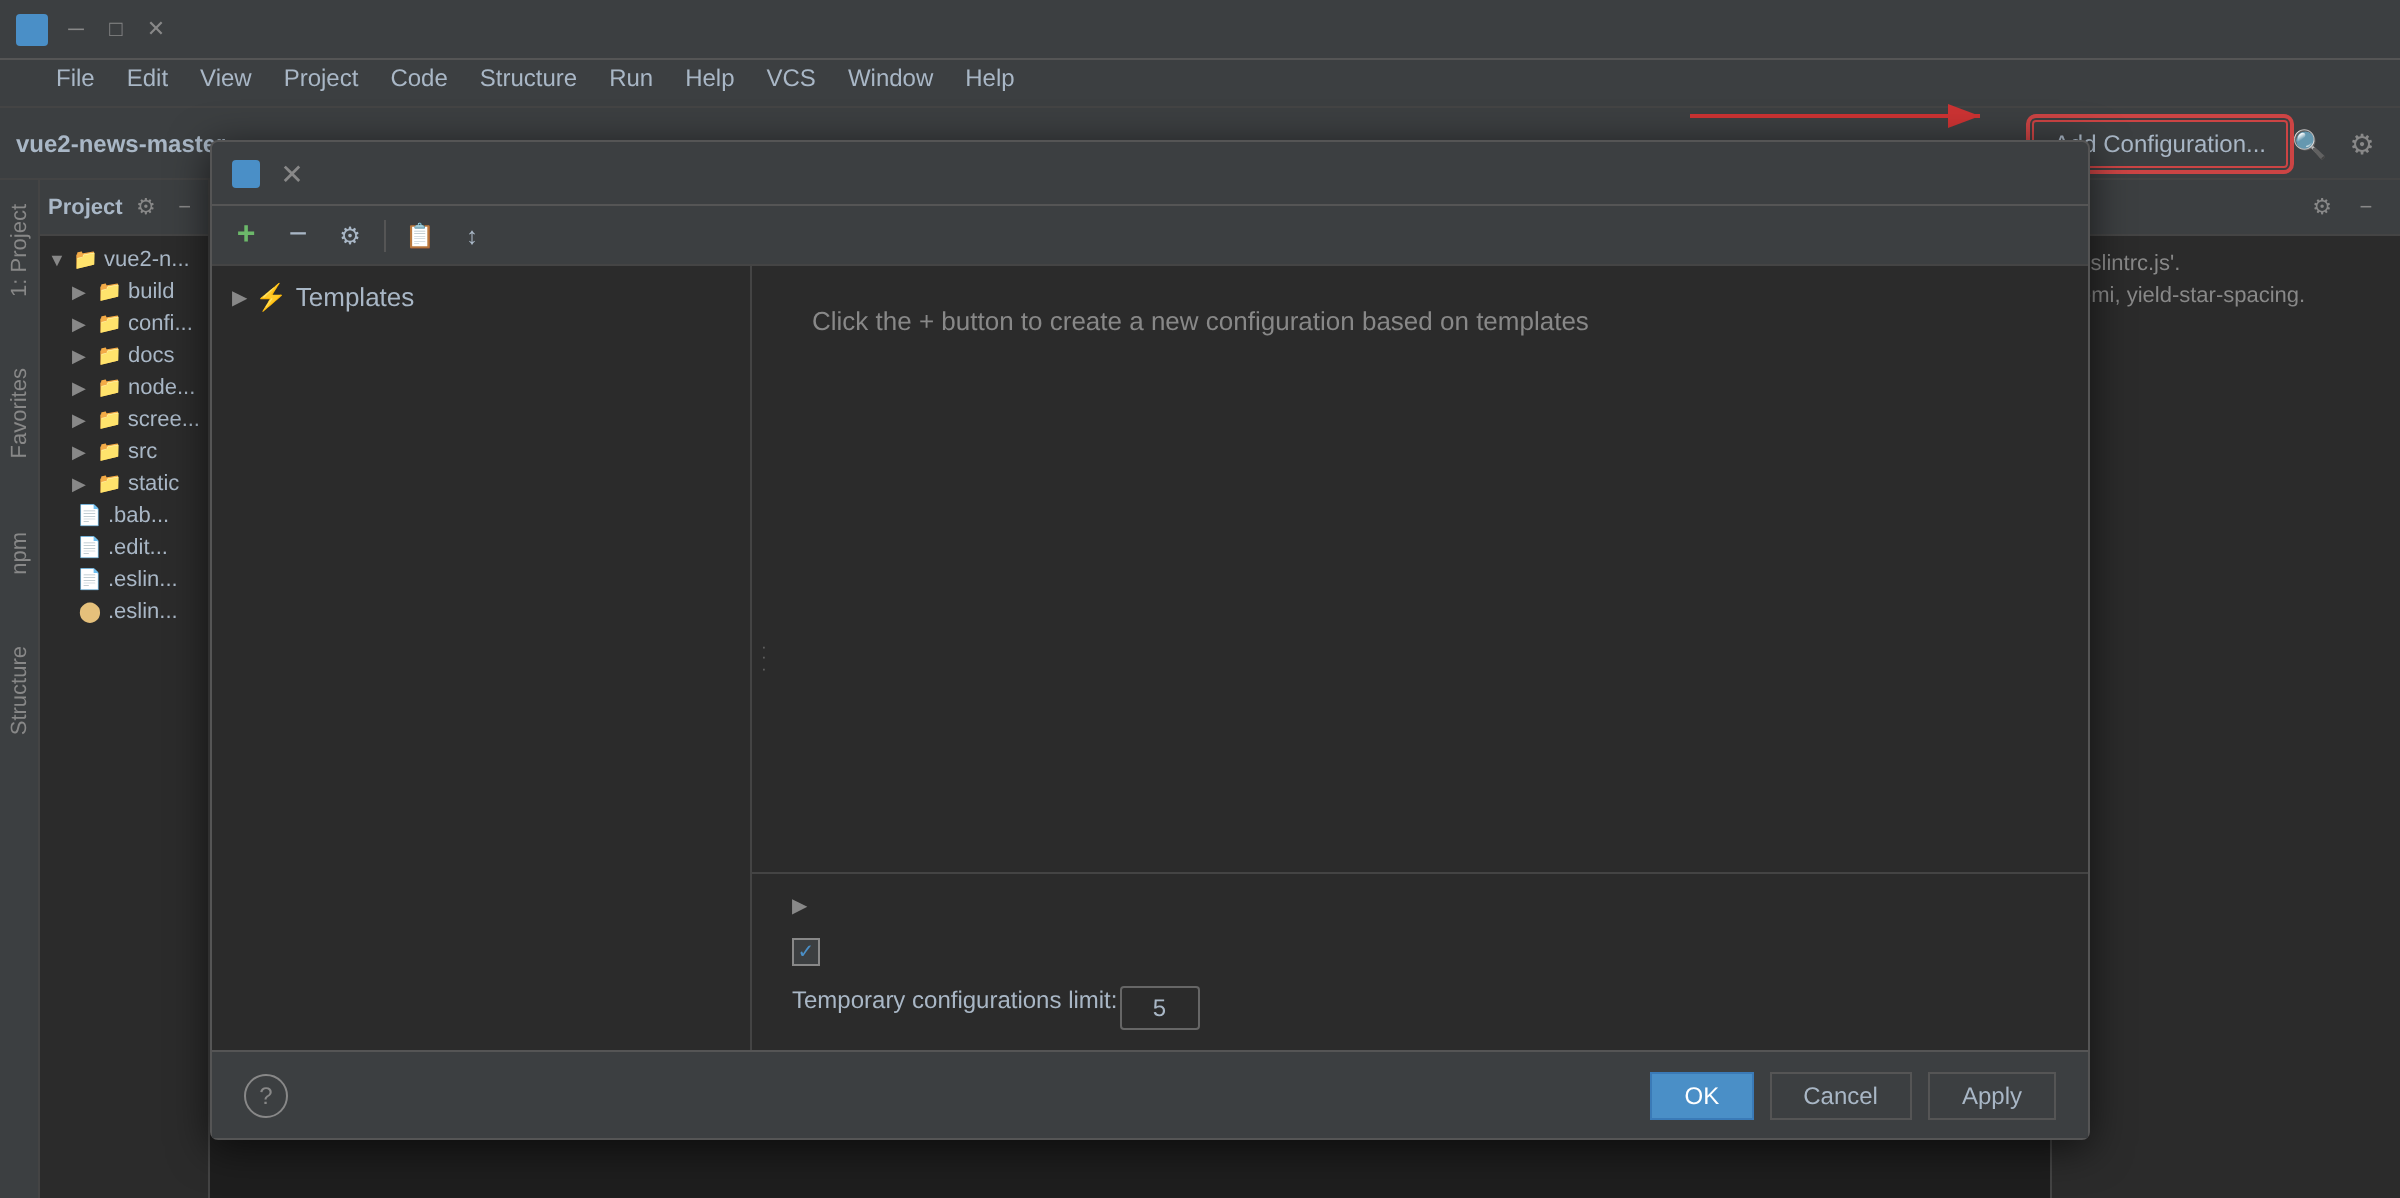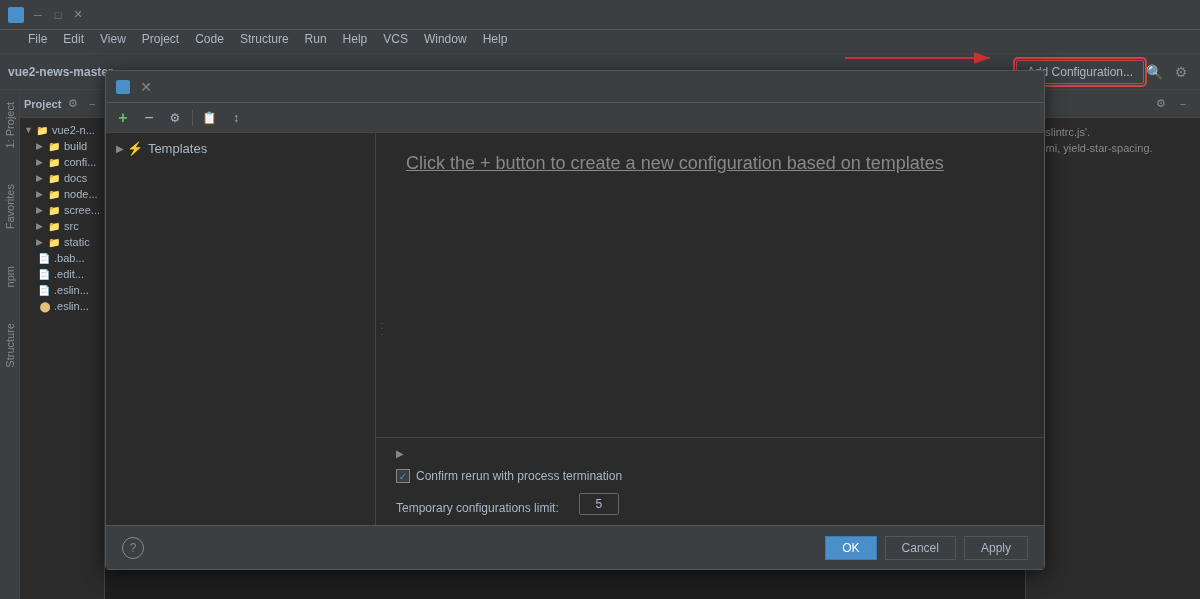--- a/index.html
+++ b/index.html
@@ -364,22 +364,21 @@
       flex-direction: column;
     }
 
     .dialog-hint {
       flex: 1;
       display: flex;
       align-items: flex-start;
       justify-content: flex-start;
       padding: 20px 30px;
       color: #888;
-      font-size: 18px;
-      text-decoration: underline;
+      font-size: 13px;
     }
 
     .dialog-bottom-section {
       padding: 10px 20px;
       border-top: 1px solid #444;
     }
 
     .configs-available {
       display: flex;
       align-items: center;
@@ -418,22 +417,22 @@
       color: #4a8fc7;
       font-size: 10px;
     }
     .confirm-label {
       color: #a9b7c6;
       font-size: 12px;
     }
 
     .temp-config-row {
       display: flex;
-      align-items: flex-end;
-      gap: 20px;
+      align-items: flex-start;
+      gap: 1px;
     }
     .temp-config-label {
       color: #a9b7c6;
       font-size: 12px;
     }
     .temp-config-input {
       width: 40px;
       height: 22px;
       background: #2b2b2b;
       border: 1px solid #666;
@@ -696,21 +695,20 @@
       </div>
 
       <div class="dialog-bottom-section">
 
         <div class="configs-available">
           <span class="configs-arrow">▶</span>
         </div>
 
         <div class="confirm-rerun">
           <div class="checkbox checked"></div>
-          <span class="confirm-label">Confirm rerun with process termination</span>
         </div>
 
         <div class="temp-config-row">
           <span class="temp-config-label">Temporary configurations limit:</span>
           <input class="temp-config-input" type="text" value="5" style="">
         </div>
 
       </div>
     </div>
   </div>

